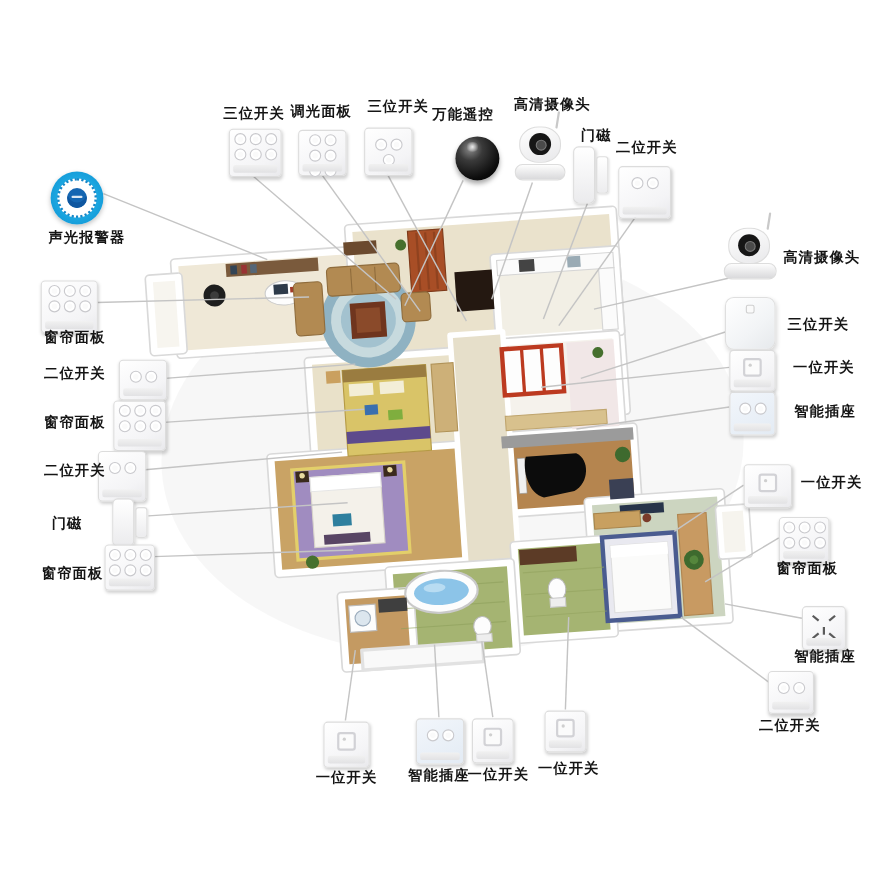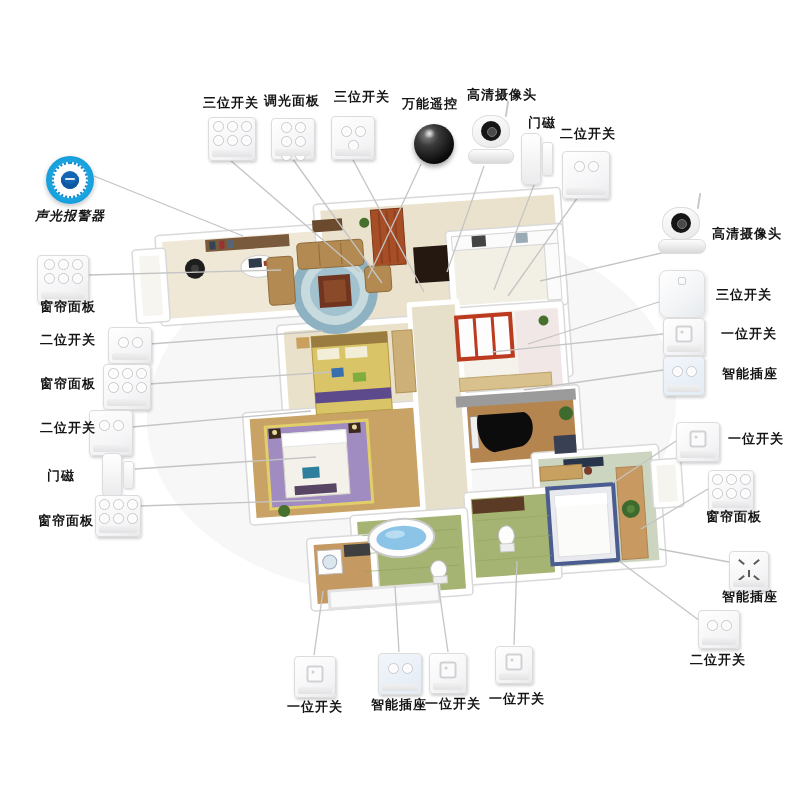--- a/index.html
+++ b/index.html
@@ -295,21 +295,21 @@
           <i></i>
           <i></i>
           <i></i>
         </span>
         <span class="strip"></span>
       </div>
       <div class="dev-label" style="left: 314px; top: 90px; width: 76px; text-align: right;">三位开关</div>
       <div class="dev-icon sphere" style="left: 414px; top: 124px; width: 40px; height: 40px;">
         <span class="shine"></span>
       </div>
-      <div class="dev-label" style="left: 402px; top: 97px; width: 78px; text-align: left;">万能遥控</div>
+      <div class="dev-label" style="left: 382px; top: 97px; width: 78px; text-align: center;">万能遥控</div>
       <div class="dev-icon camera" style="left: 468px; top: 108px; width: 44px; height: 56px;">
         <span class="ant"></span>
         <span class="head">
           <span class="face">
             <span class="lens"></span>
           </span>
         </span>
         <span class="base"></span>
       </div>
       <div class="dev-label" style="left: 460px; top: 88px; width: 84px; text-align: center;">高清摄像头</div>
@@ -385,21 +385,21 @@
           <i></i>
         </span>
         <span class="strip"></span>
       </div>
       <div class="dev-label" style="left: 690px; top: 653px; width: 72px; text-align: left;">二位开关</div>
       <div class="dev-icon alarm" style="left: 46px; top: 156px; width: 48px; height: 48px;">
         <span class="ring">
           <span class="core"></span>
         </span>
       </div>
-      <div class="dev-label" style="left: 26px; top: 209px; width: 88px; text-align: center; font-style: italic;">声光报警器</div>
+      <div class="dev-label" style="left: 26px; top: 209px; width: 88px; text-align: right;">声光报警器</div>
       <div class="dev-icon panel6" style="left: 37px; top: 255px; width: 50px; height: 46px;">
         <span class="dots">
           <i></i>
           <i></i>
           <i></i>
           <i></i>
           <i></i>
           <i></i>
         </span>
         <span class="strip"></span>

